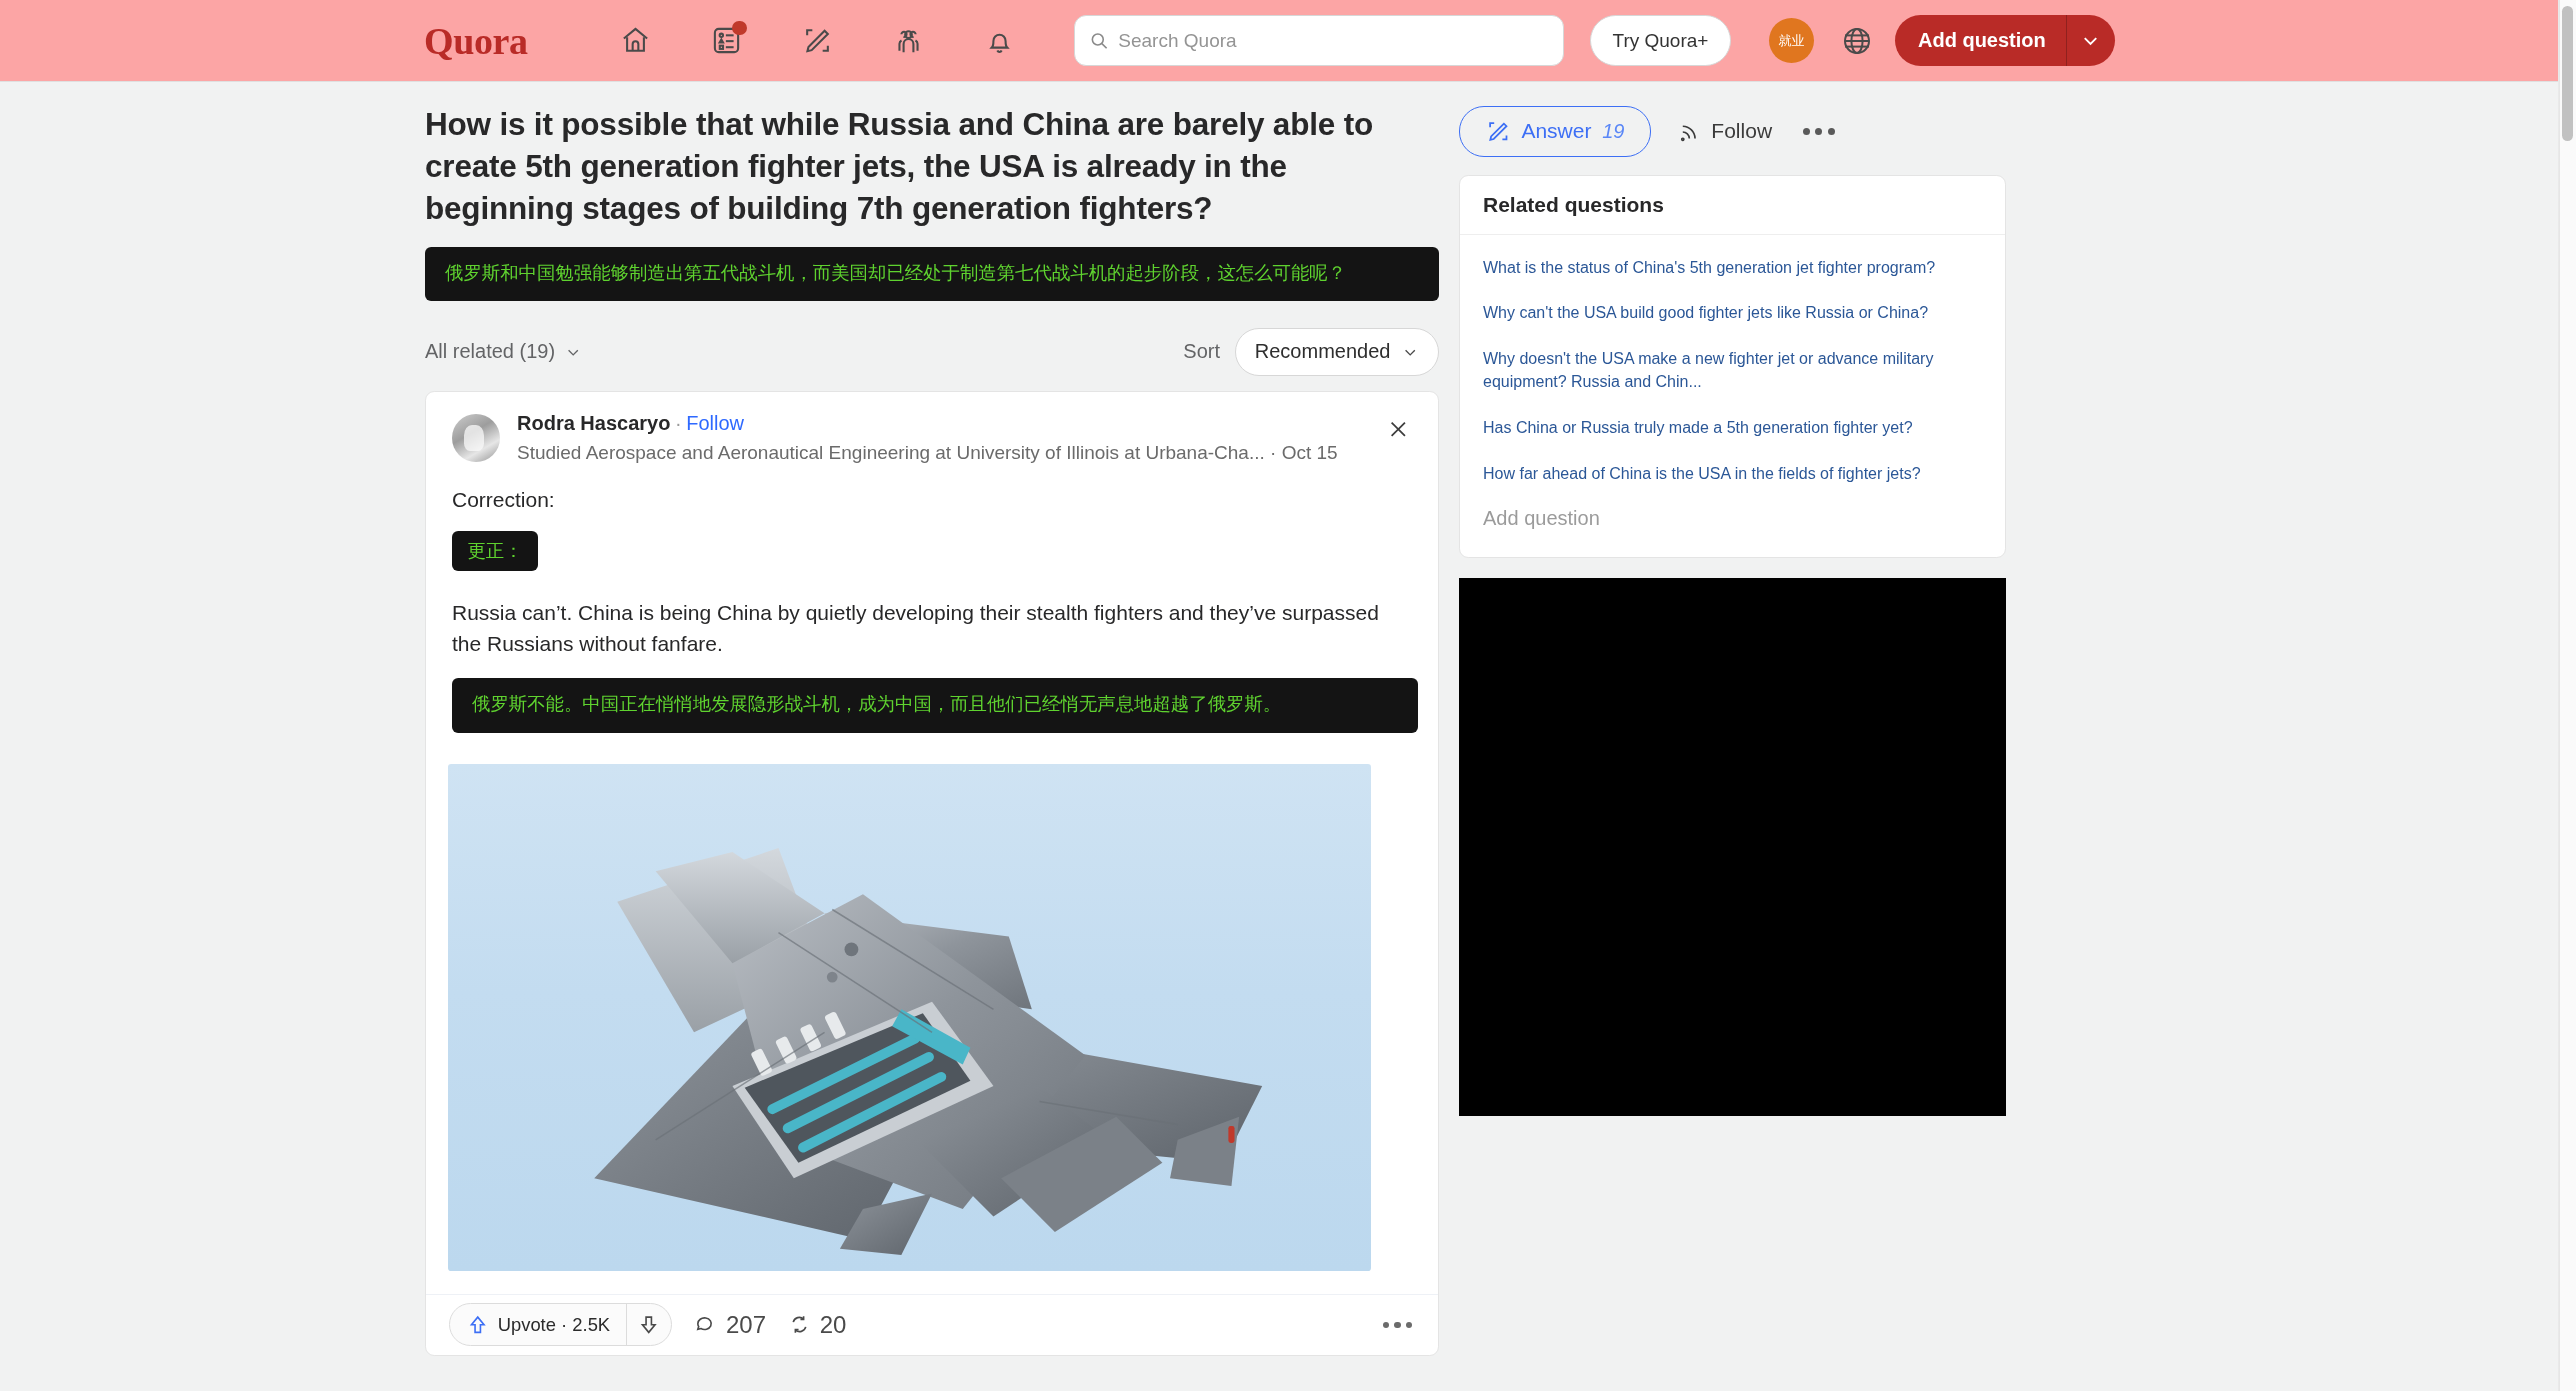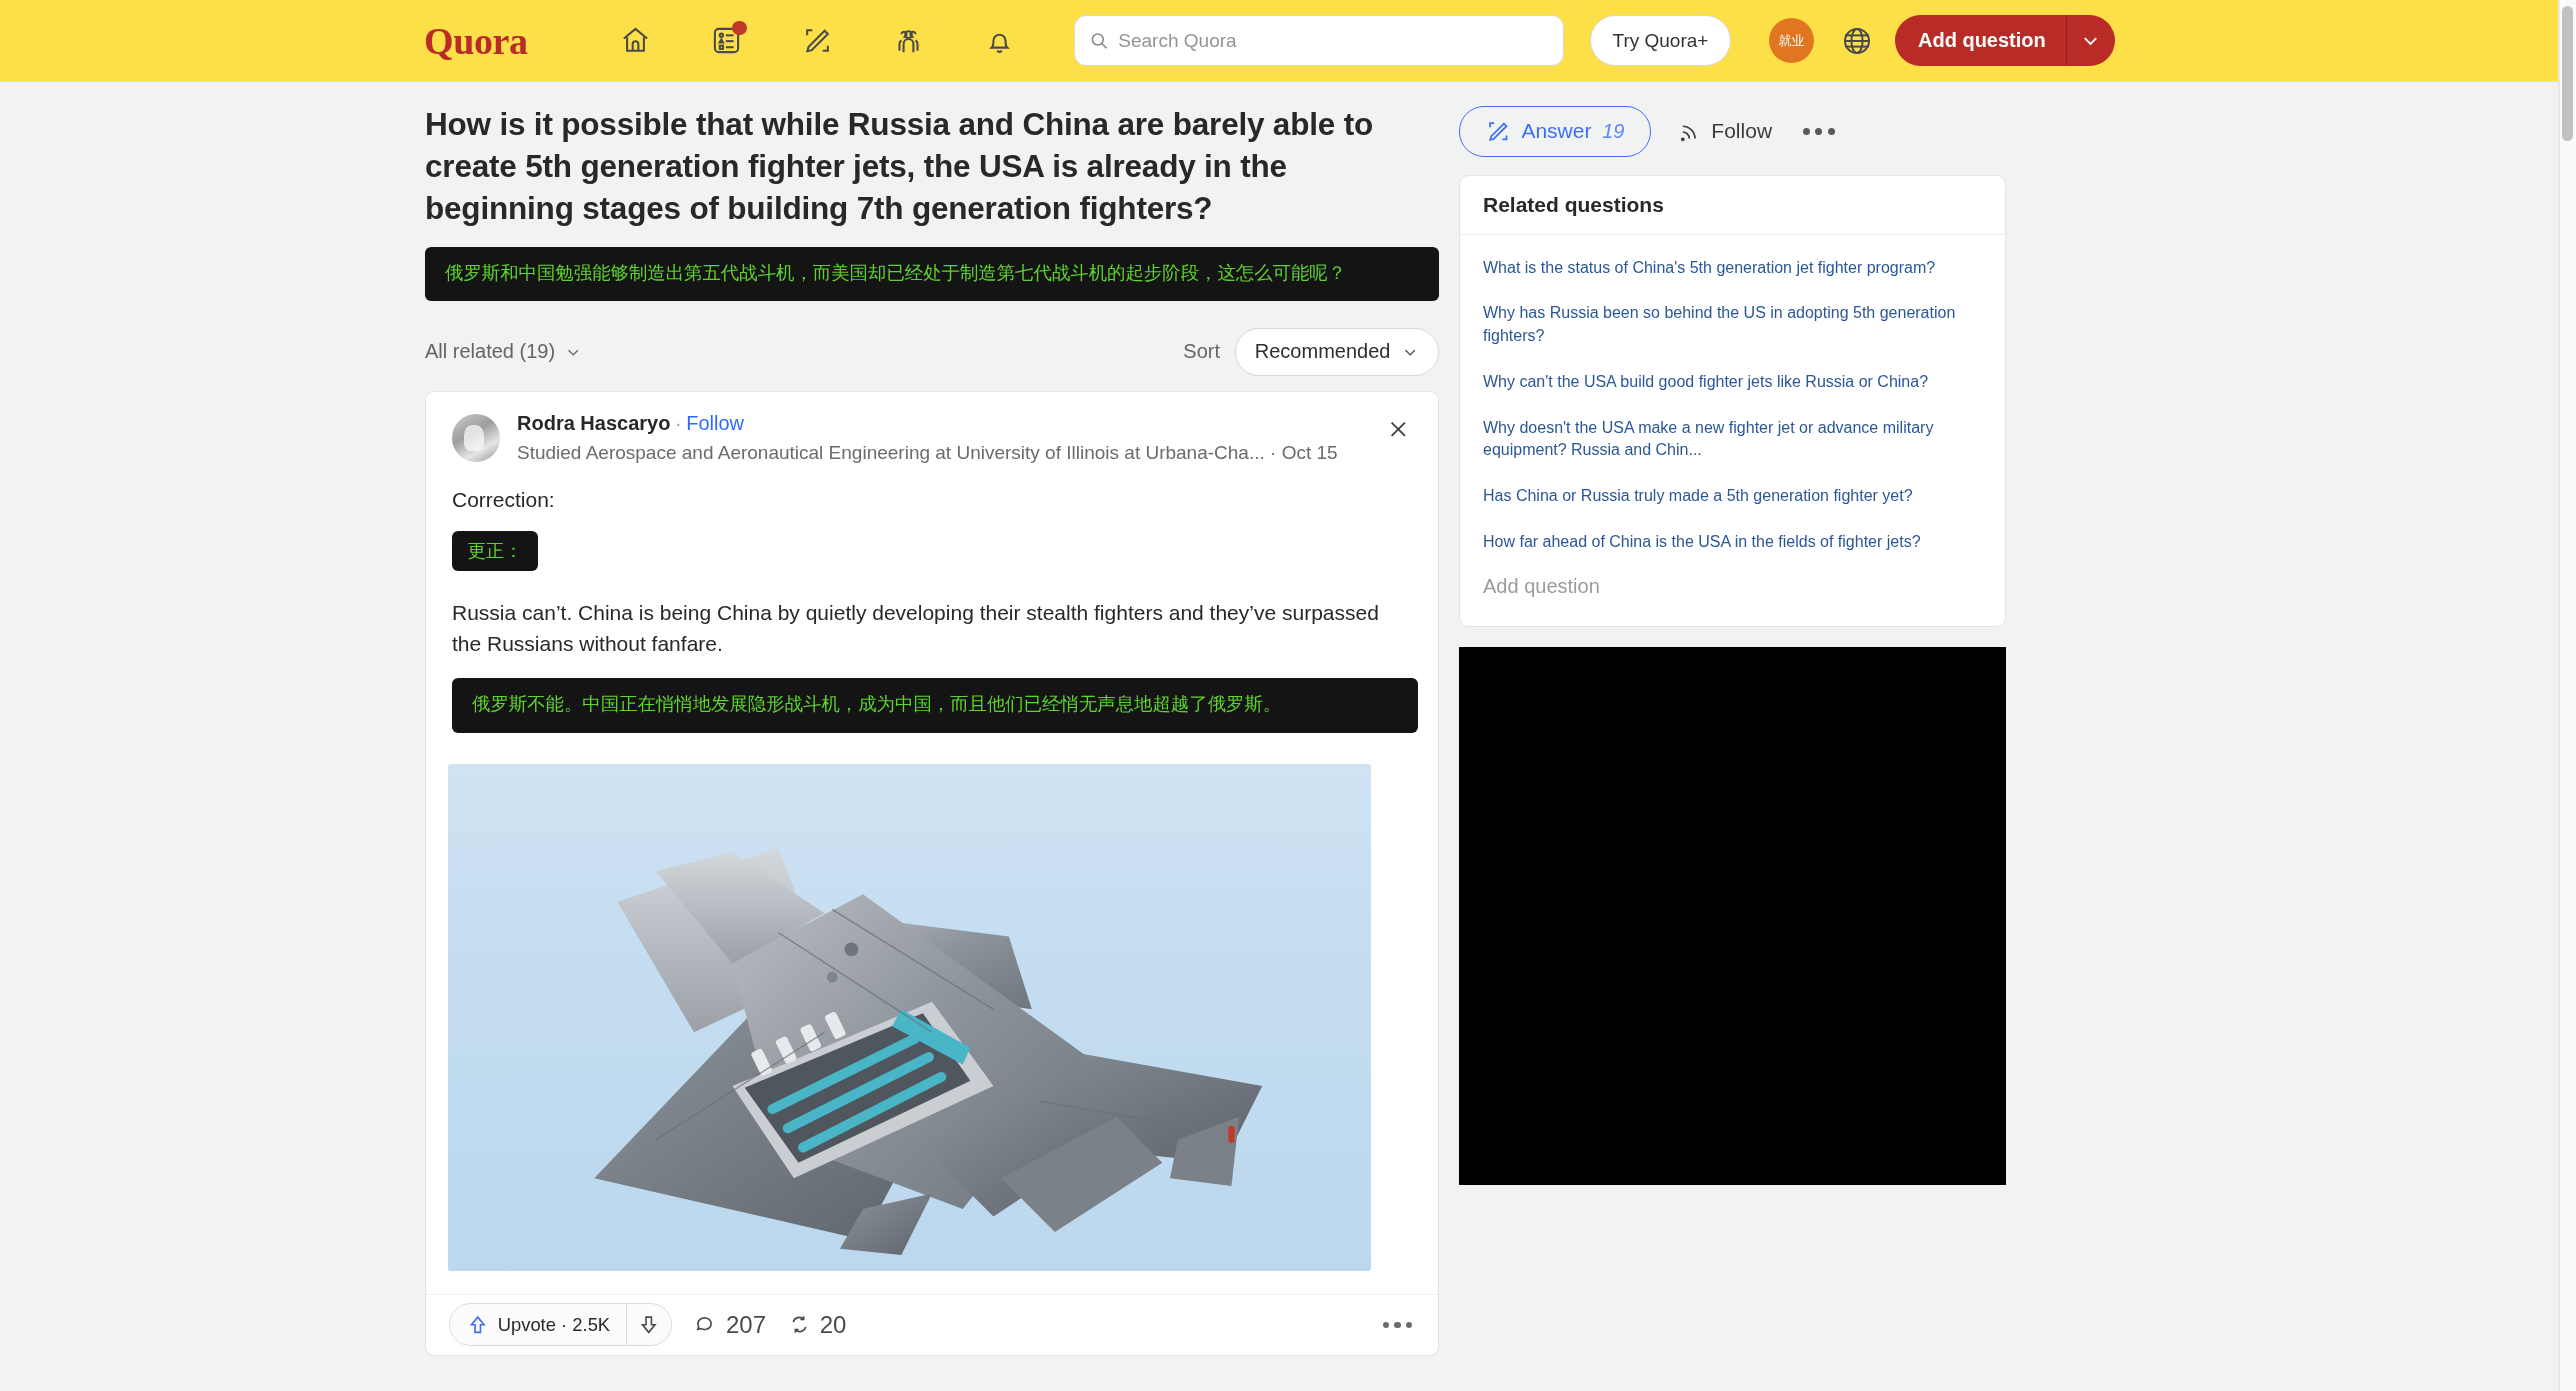--- a/index.html
+++ b/index.html
@@ -7,21 +7,21 @@
     width: 2576px; height: 1392px;
     background: #f1f2f2;
     font-family: "Liberation Sans", sans-serif;
     overflow: hidden;
   }
 
   
   .topbar {
     position: absolute; top: 0; left: 0;
     width: 2559px; height: 82px;
-    background: #fde047;
+    background: #fca5a5;
     border-bottom: 0.8px solid #e0e0e0;
     display: flex; align-items: center;
   }
   .logo {
     position: absolute; left: 424px;
     font-family: "Liberation Serif", serif;
     font-size: 38px; font-weight: 700;
     color: #b92b27; letter-spacing: -0.4px;
   }
   .navicons {
@@ -528,21 +528,20 @@
         <i></i>
           <i></i>
           <i></i>
       </div>
     </div>
 
     <div class="rq-card">
       <div class="rq-head">Related questions</div>
       <div class="rq-list">
         <div class="rq-item">What is the status of China's 5th generation jet fighter program?</div>
-        <div class="rq-item">Why has Russia been so behind the US in adopting 5th generation fighters?</div>
         <div class="rq-item">Why can't the USA build good fighter jets like Russia or China?</div>
         <div class="rq-item">Why doesn't the USA make a new fighter jet or advance military equipment? Russia and Chin...</div>
         <div class="rq-item">Has China or Russia truly made a 5th generation fighter yet?</div>
         <div class="rq-item">How far ahead of China is the USA in the fields of fighter jets?</div>
         <div class="rq-add">Add question</div>
       </div>
     </div>
 
     <div class="blackbox"></div>
   </div>

